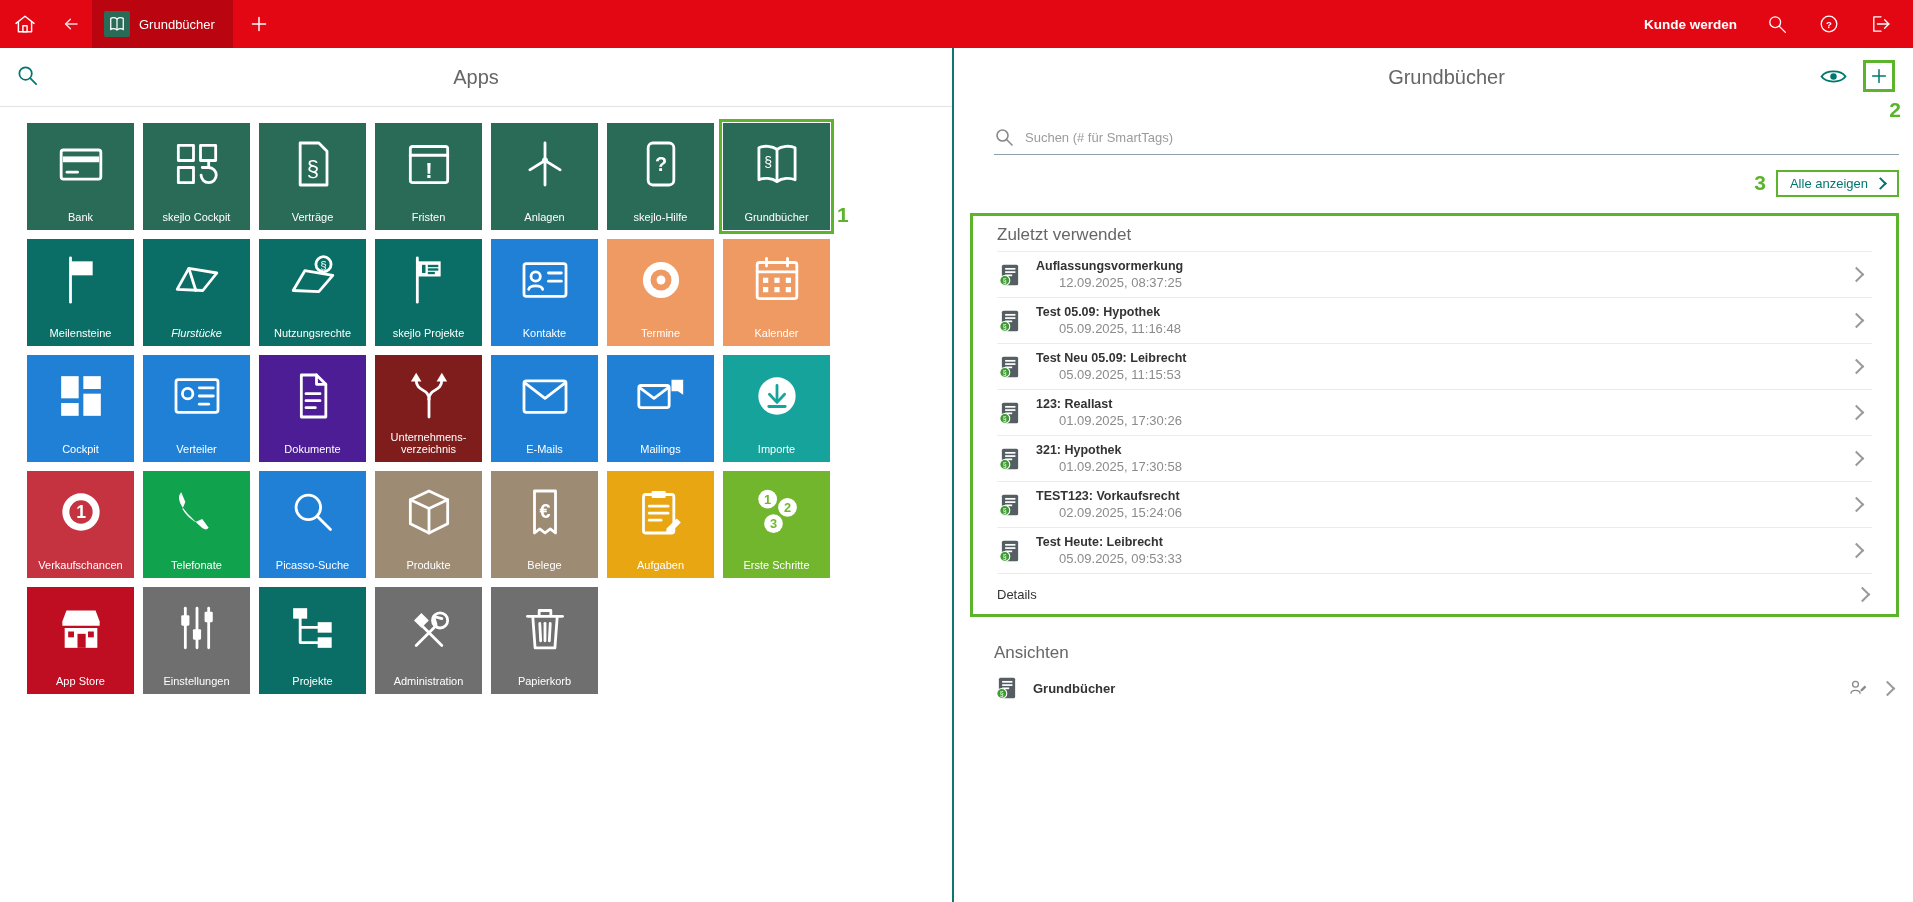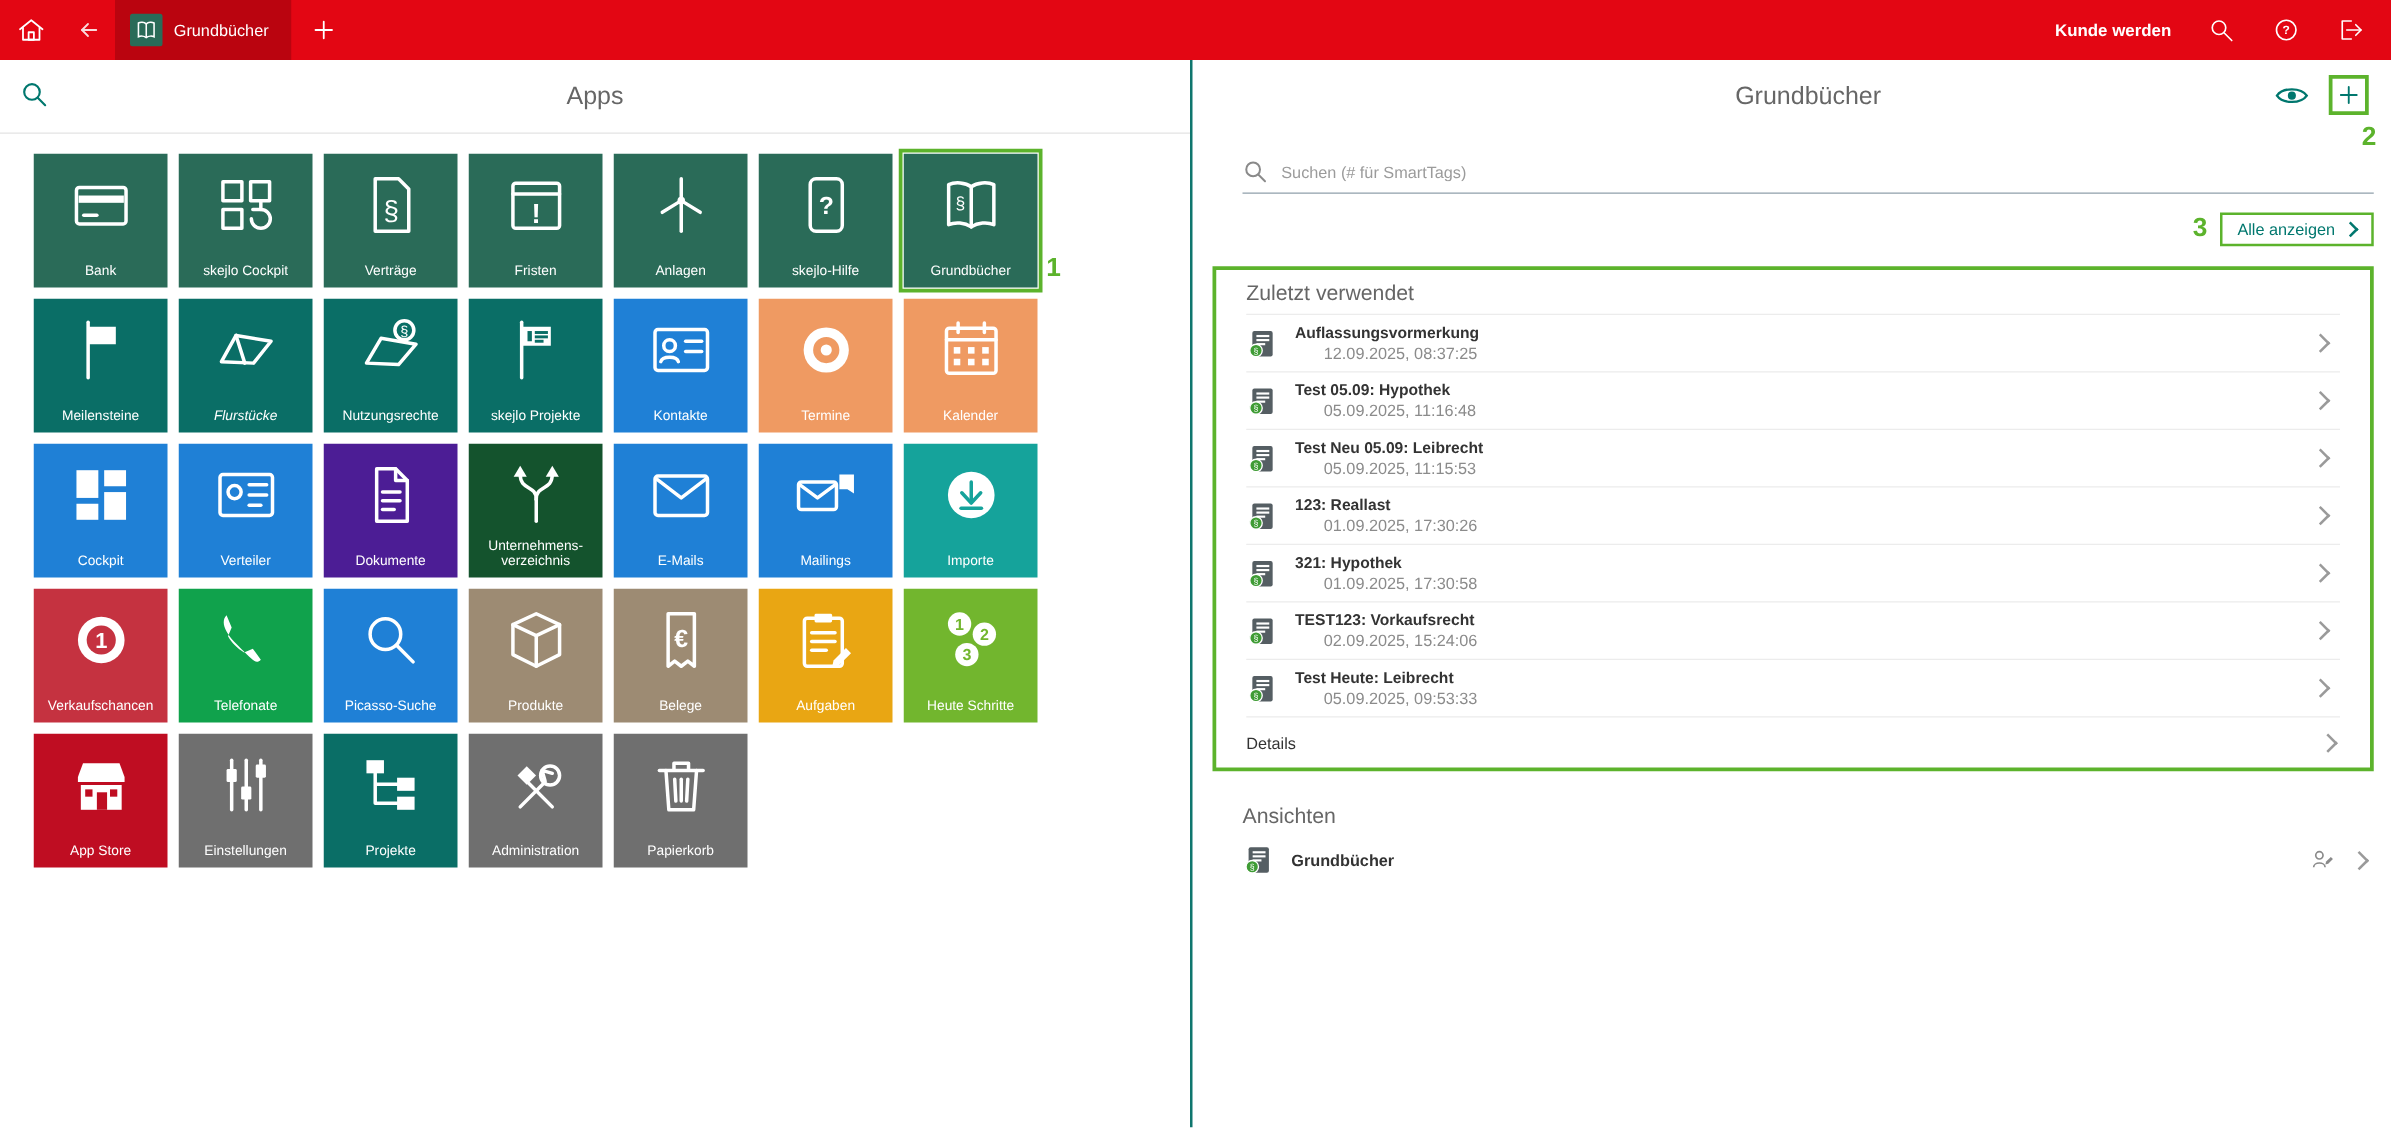--- a/index.html
+++ b/index.html
@@ -303,21 +303,21 @@
         <div class="tile" style="background: #4c1d95; --tile: #7c7c7c;">
           <svg viewBox="0 0 48 48">
             <path d="M14 6 h13 l8 8 v28 H14 z"></path>
             <path d="M27 6 v8 h8"></path>
             <line x1="18" y1="22" x2="30" y2="22"></line>
             <line x1="18" y1="28" x2="30" y2="28"></line>
             <line x1="18" y1="34" x2="26" y2="34"></line>
           </svg>
           <span class="tile-label">Dokumente</span>
         </div>
-        <div class="tile" style="background: #14532d; text-decoration: underline; --tile: #1e3e79;">
+        <div class="tile" style="background: #7f1d1d; text-decoration: underline; --tile: #1e3e79;">
           <svg viewBox="0 0 48 48">
             <path d="M24 42 V27"></path>
             <path d="M24 27 C24 17 13 21 13 10"></path>
             <path d="M24 27 C24 17 35 21 35 10"></path>
             <path class="f" d="M13 4 l4.5 7.5 h-9 z"></path>
             <path class="f" d="M35 4 l4.5 7.5 h-9 z"></path>
           </svg>
           <span class="tile-label">Unternehmens-verzeichnis</span>
         </div>
         <div class="tile" style="background: rgb(31, 128, 214); --tile: #1f80d6;">
@@ -397,21 +397,21 @@
           <svg viewBox="0 0 48 48">
             <g class="f">
               <circle cx="16" cy="13" r="8"></circle>
               <circle cx="33" cy="20" r="8"></circle>
               <circle cx="21" cy="34" r="8"></circle>
             </g>
             <text class="t" x="16" y="17" text-anchor="middle" font-size="11" font-weight="bold">1</text>
             <text class="t" x="33" y="24" text-anchor="middle" font-size="11" font-weight="bold">2</text>
             <text class="t" x="21" y="38" text-anchor="middle" font-size="11" font-weight="bold">3</text>
           </svg>
-          <span class="tile-label">Heute Schritte</span>
+          <span class="tile-label">Erste Schritte</span>
         </div>
         <div class="tile" style="background: rgb(191, 13, 34); --tile: #bf0d22;">
           <svg viewBox="0 0 48 48">
             <path class="f" d="M8 18.5 L11.5 9 h25 L40 18.5 v3.5 H8 z"></path>
             <rect class="f" x="10" y="24" width="28" height="17"></rect>
             <rect class="t" x="21" y="29" width="7" height="12"></rect>
             <rect class="t" x="13" y="27" width="5" height="5"></rect>
             <rect class="t" x="30" y="27" width="5" height="5"></rect>
           </svg>
           <span class="tile-label">App Store</span>

